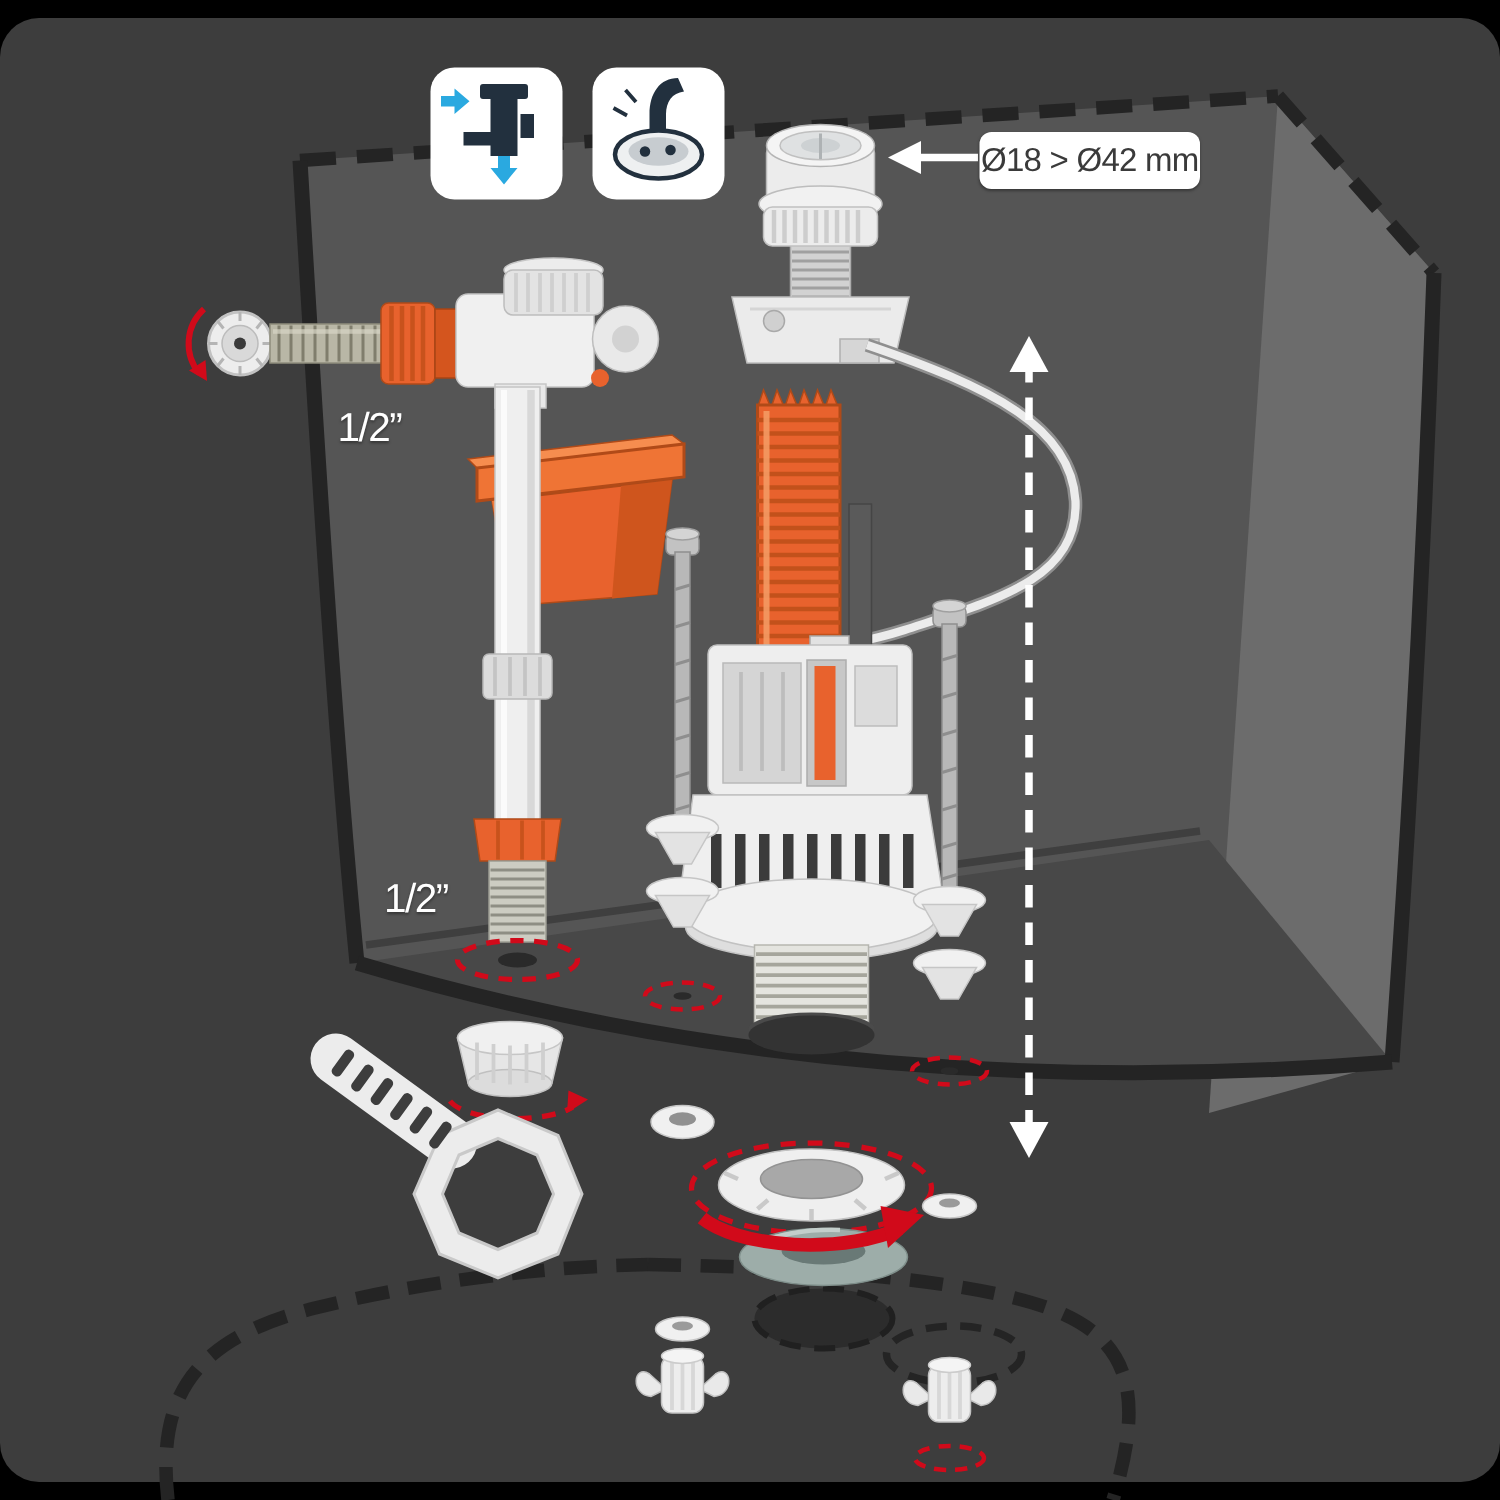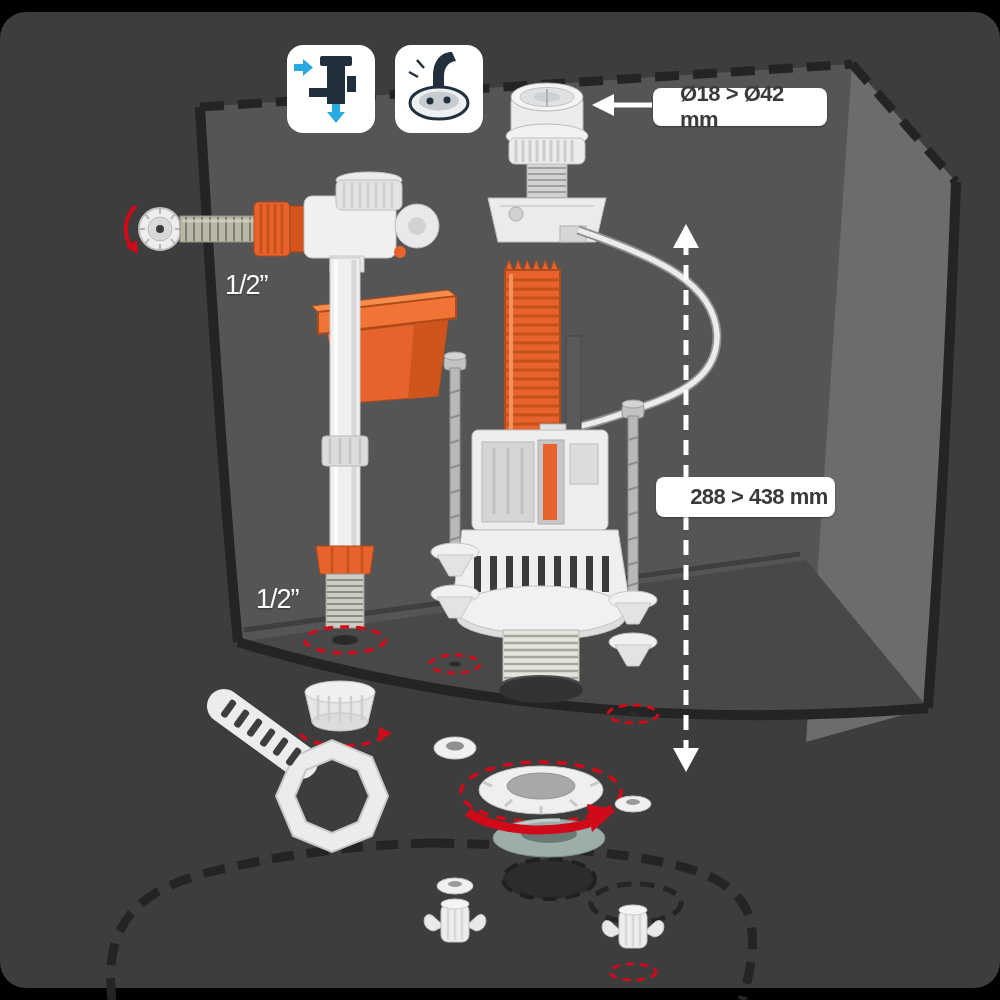--- a/index.html
+++ b/index.html
@@ -3,22 +3,22 @@
 <meta charset="utf-8">
 <style>
   html,body{margin:0;padding:0;background:#000;}
   .stage{
     position:relative;width:1000px;height:1000px;overflow:hidden;background:#000;
     font-family:"Liberation Sans", sans-serif;
   }
   .stage svg{position:absolute;left:0;top:0;}
   .pill{
     position:absolute;background:#fff;color:#3a3a3a;border-radius:8px;
-    font-weight:bold;font-size:22px;display:flex;align-items:center;justify-content:center;
-    letter-spacing:-0.5px;box-shadow:0 1px 2px rgba(0,0,0,.35);padding-left:27px;
+    font-weight:normal;font-size:22px;display:flex;align-items:center;justify-content:center;
+    letter-spacing:-0.5px;box-shadow:0 1px 2px rgba(0,0,0,.35);
   }
   .pill-diameter{left:653px;top:88px;width:147px;height:38px;}
   .pill-height{left:656px;top:477px;width:152px;height:40px;}
   .size-label{
     position:absolute;color:#fff;font-weight:normal;font-size:27px;letter-spacing:-1px;
     text-shadow:0 1px 2px rgba(0,0,0,.4);
   }
   .size-top{left:225px;top:270px;}
   .size-bottom{left:256px;top:584px;}
 </style>
@@ -303,17 +303,16 @@
       <rect x="264" y="728" width="7" height="20" rx="3" fill="#3d3d3d" transform="rotate(36 268 738)"></rect>
       <rect x="251" y="718" width="7" height="20" rx="3" fill="#3d3d3d" transform="rotate(36 255 728)"></rect>
       <rect x="238" y="709" width="7" height="20" rx="3" fill="#3d3d3d" transform="rotate(36 242 719)"></rect>
       <rect x="225" y="699" width="7" height="20" rx="3" fill="#3d3d3d" transform="rotate(36 229 709)"></rect>
     </g>
   </g>
 
 </svg>
 
 <div class="pill pill-diameter">Ø18 &gt; Ø42 mm</div>
-<div class="pill pill-height">288 &gt; 438 mm</div>
 <div class="size-label size-top">1/2”</div>
 <div class="size-label size-bottom">1/2”</div>
 
 </div>
 
 </body></html>

